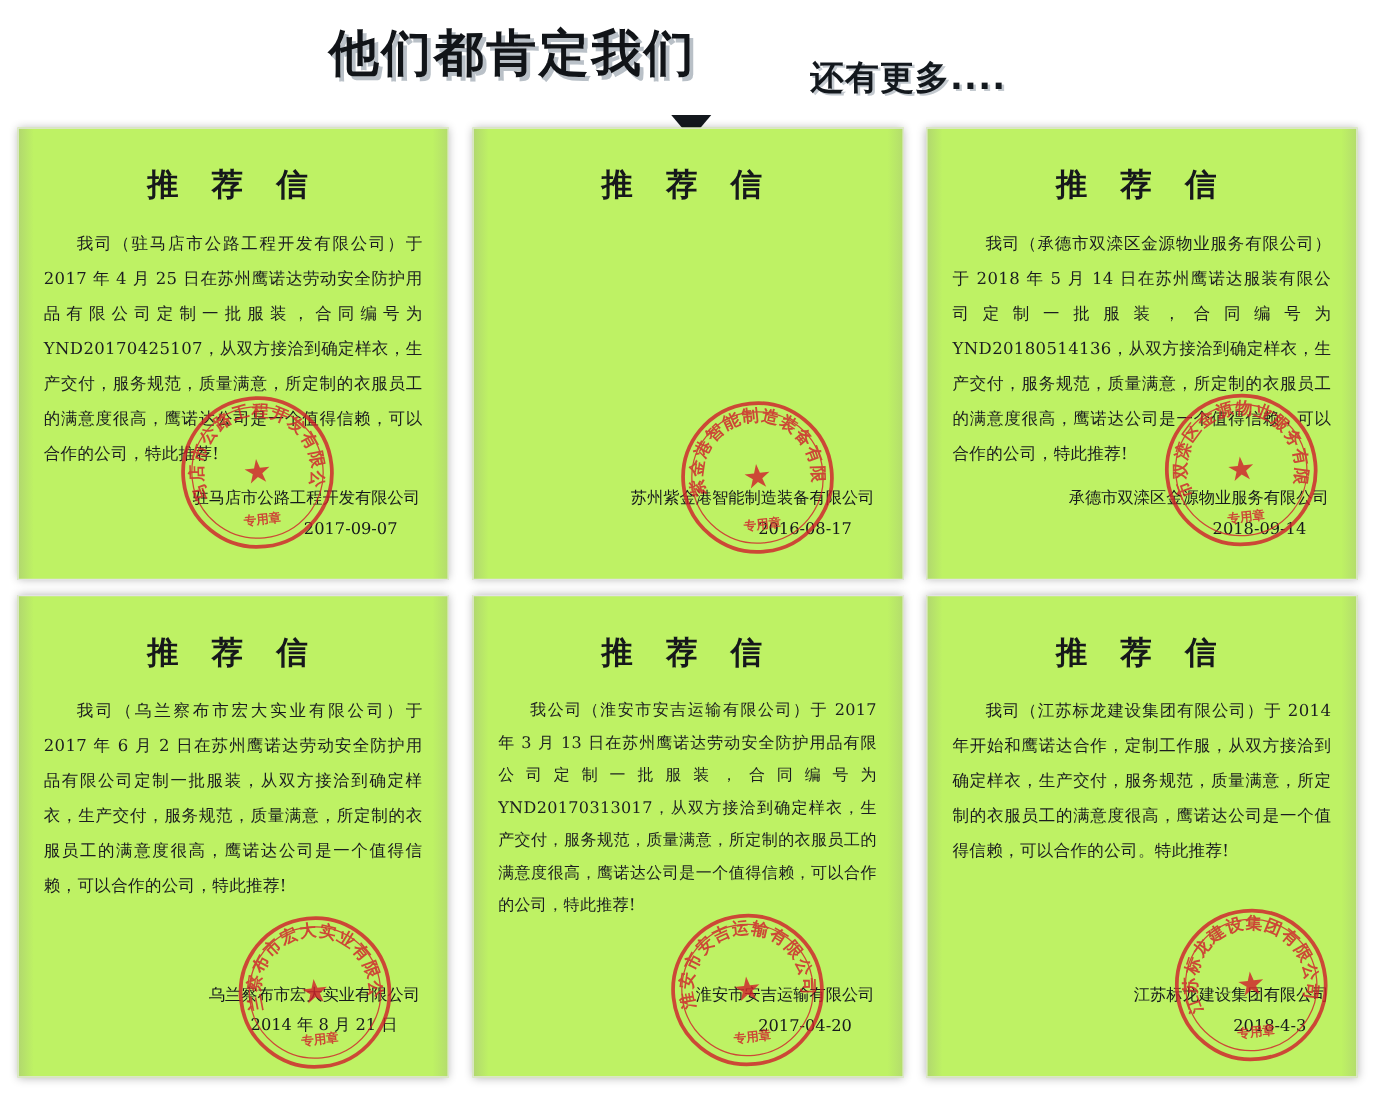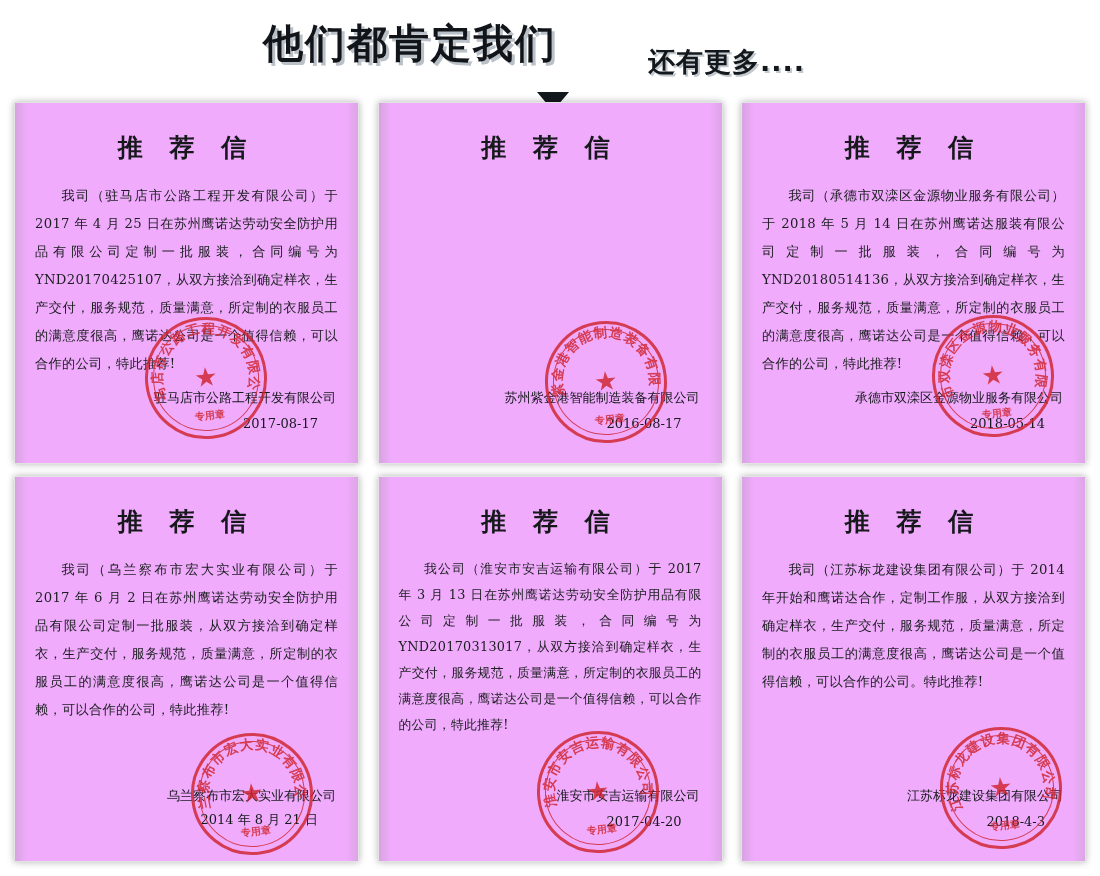--- a/index.html
+++ b/index.html
@@ -68,21 +68,21 @@
     justify-content: space-between;
     padding: 0 14px;
     box-sizing: border-box;
   }
   .row.row1 { margin-top: 6px; }
   .row.row2 { margin-top: 12px; }
 
   .letter {
     position: relative;
     width: 345px;
-    background: #f0abfc;
+    background: #bef264;
     box-sizing: border-box;
     border: 1px solid #e3e3e3;
     box-shadow: 0 0 7px rgba(0,0,0,0.30);
     padding: 22px 20px 10px 20px;
     overflow: hidden;
   }
   .row1 .letter { height: 362px; }
   .row2 .letter { height: 386px; }
 
   
@@ -220,21 +220,21 @@
 
 <div class="grid">
 
   <div class="row row1">
 
     <div class="letter">
       <div class="letter-title">推 荐 信</div>
       <div class="letter-body">我司（驻马店市公路工程开发有限公司）于 2017 年 4 月 25 日在苏州鹰诺达劳动安全防护用品有限公司定制一批服装，合同编号为 YND20170425107，从双方接洽到确定样衣，生产交付，服务规范，质量满意，所定制的衣服员工的满意度很高，鹰诺达公司是一个值得信赖，可以合作的公司，特此推荐!</div>
       <div class="sign-area">
         <div class="signer">驻马店市公路工程开发有限公司</div>
-        <div class="signdate">2017-08-17</div>
+        <div class="signdate">2017-09-07</div>
       </div>
       <div class="stamp s1">
         <div class="ring"></div>
         <svg class="arc" viewBox="0 0 116 116">
           <defs>
               <path id="arcp1" d="M 16,70 A 44,44 0 1 1 100,70"></path>
             </defs>
           <text><textPath href="#arcp1" startOffset="50%" text-anchor="middle">驻马店市公路工程开发有限公司</textPath></text>
         </svg>
         <div class="star">★</div>
@@ -259,21 +259,21 @@
         <div class="star">★</div>
         <div class="botline">专用章</div>
       </div>
     </div>
 
     <div class="letter">
       <div class="letter-title">推 荐 信</div>
       <div class="letter-body">我司（承德市双滦区金源物业服务有限公司）于 2018 年 5 月 14 日在苏州鹰诺达服装有限公司定制一批服装，合同编号为 YND20180514136，从双方接洽到确定样衣，生产交付，服务规范，质量满意，所定制的衣服员工的满意度很高，鹰诺达公司是一个值得信赖，可以合作的公司，特此推荐!</div>
       <div class="sign-area">
         <div class="signer">承德市双滦区金源物业服务有限公司</div>
-        <div class="signdate">2018-05-14</div>
+        <div class="signdate">2018-09-14</div>
       </div>
       <div class="stamp s3">
         <div class="ring"></div>
         <svg class="arc" viewBox="0 0 116 116">
           <defs>
               <path id="arcp3" d="M 16,70 A 44,44 0 1 1 100,70"></path>
             </defs>
           <text><textPath href="#arcp3" startOffset="50%" text-anchor="middle">承德市双滦区金源物业服务有限公司</textPath></text>
         </svg>
         <div class="star">★</div>

